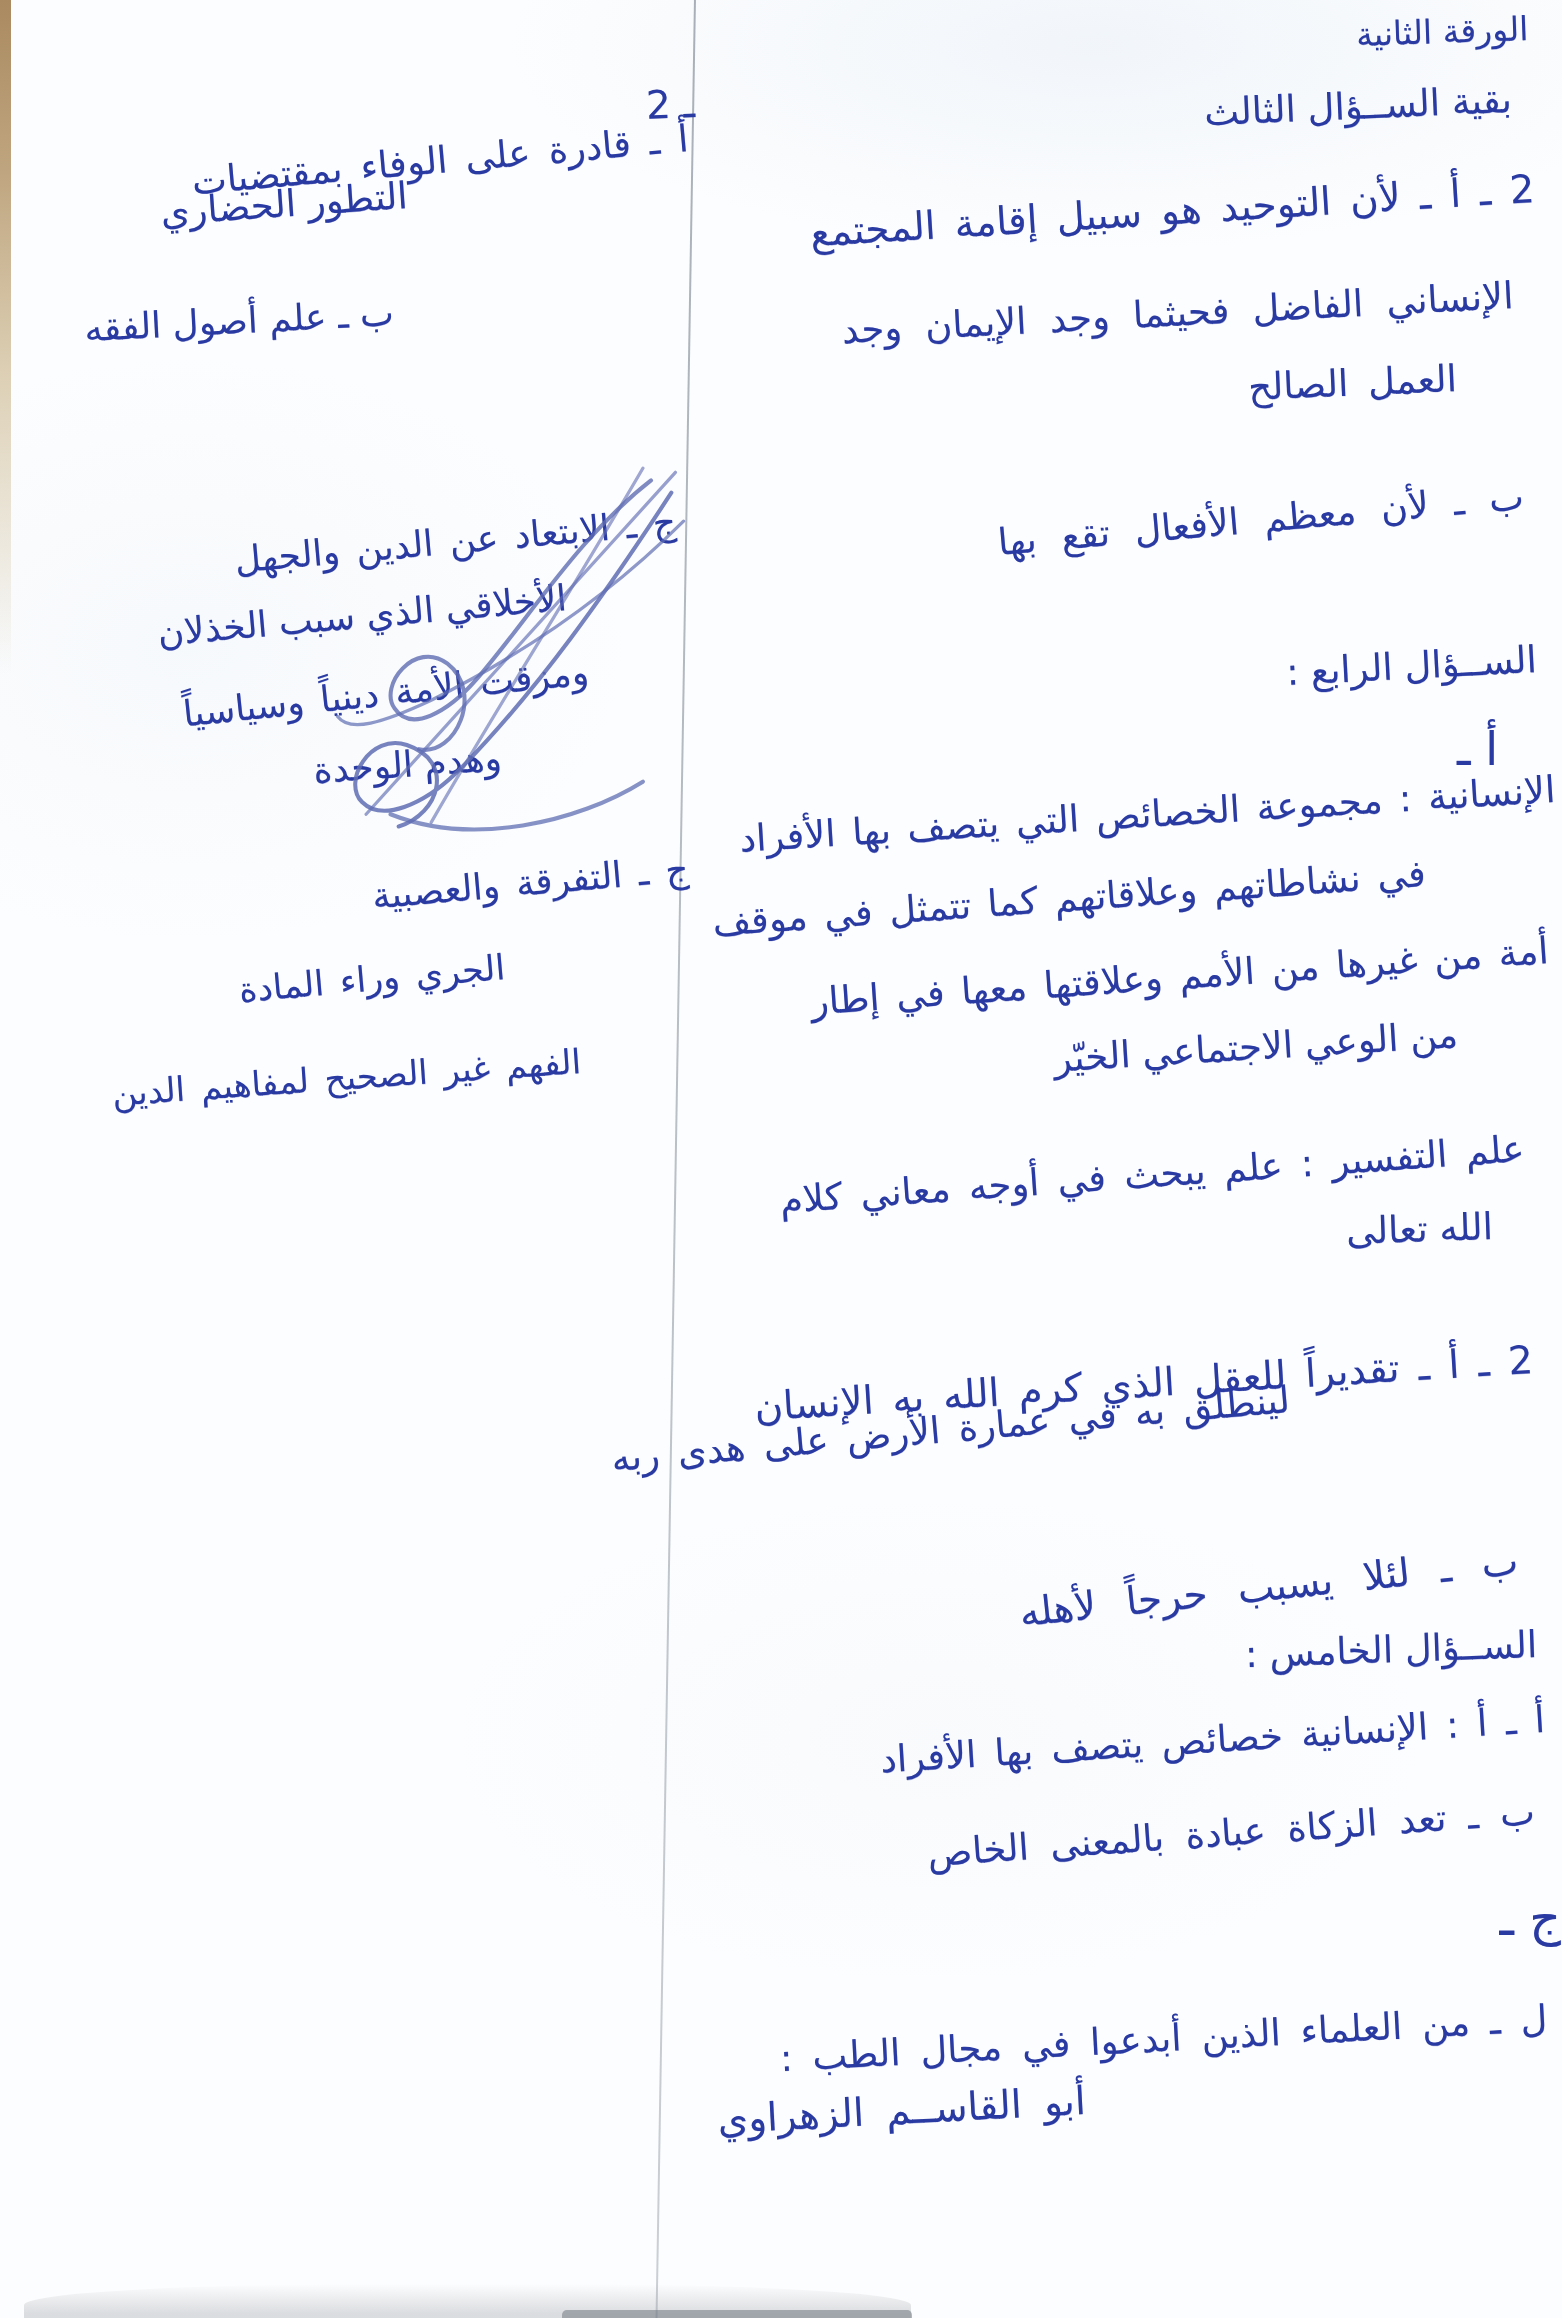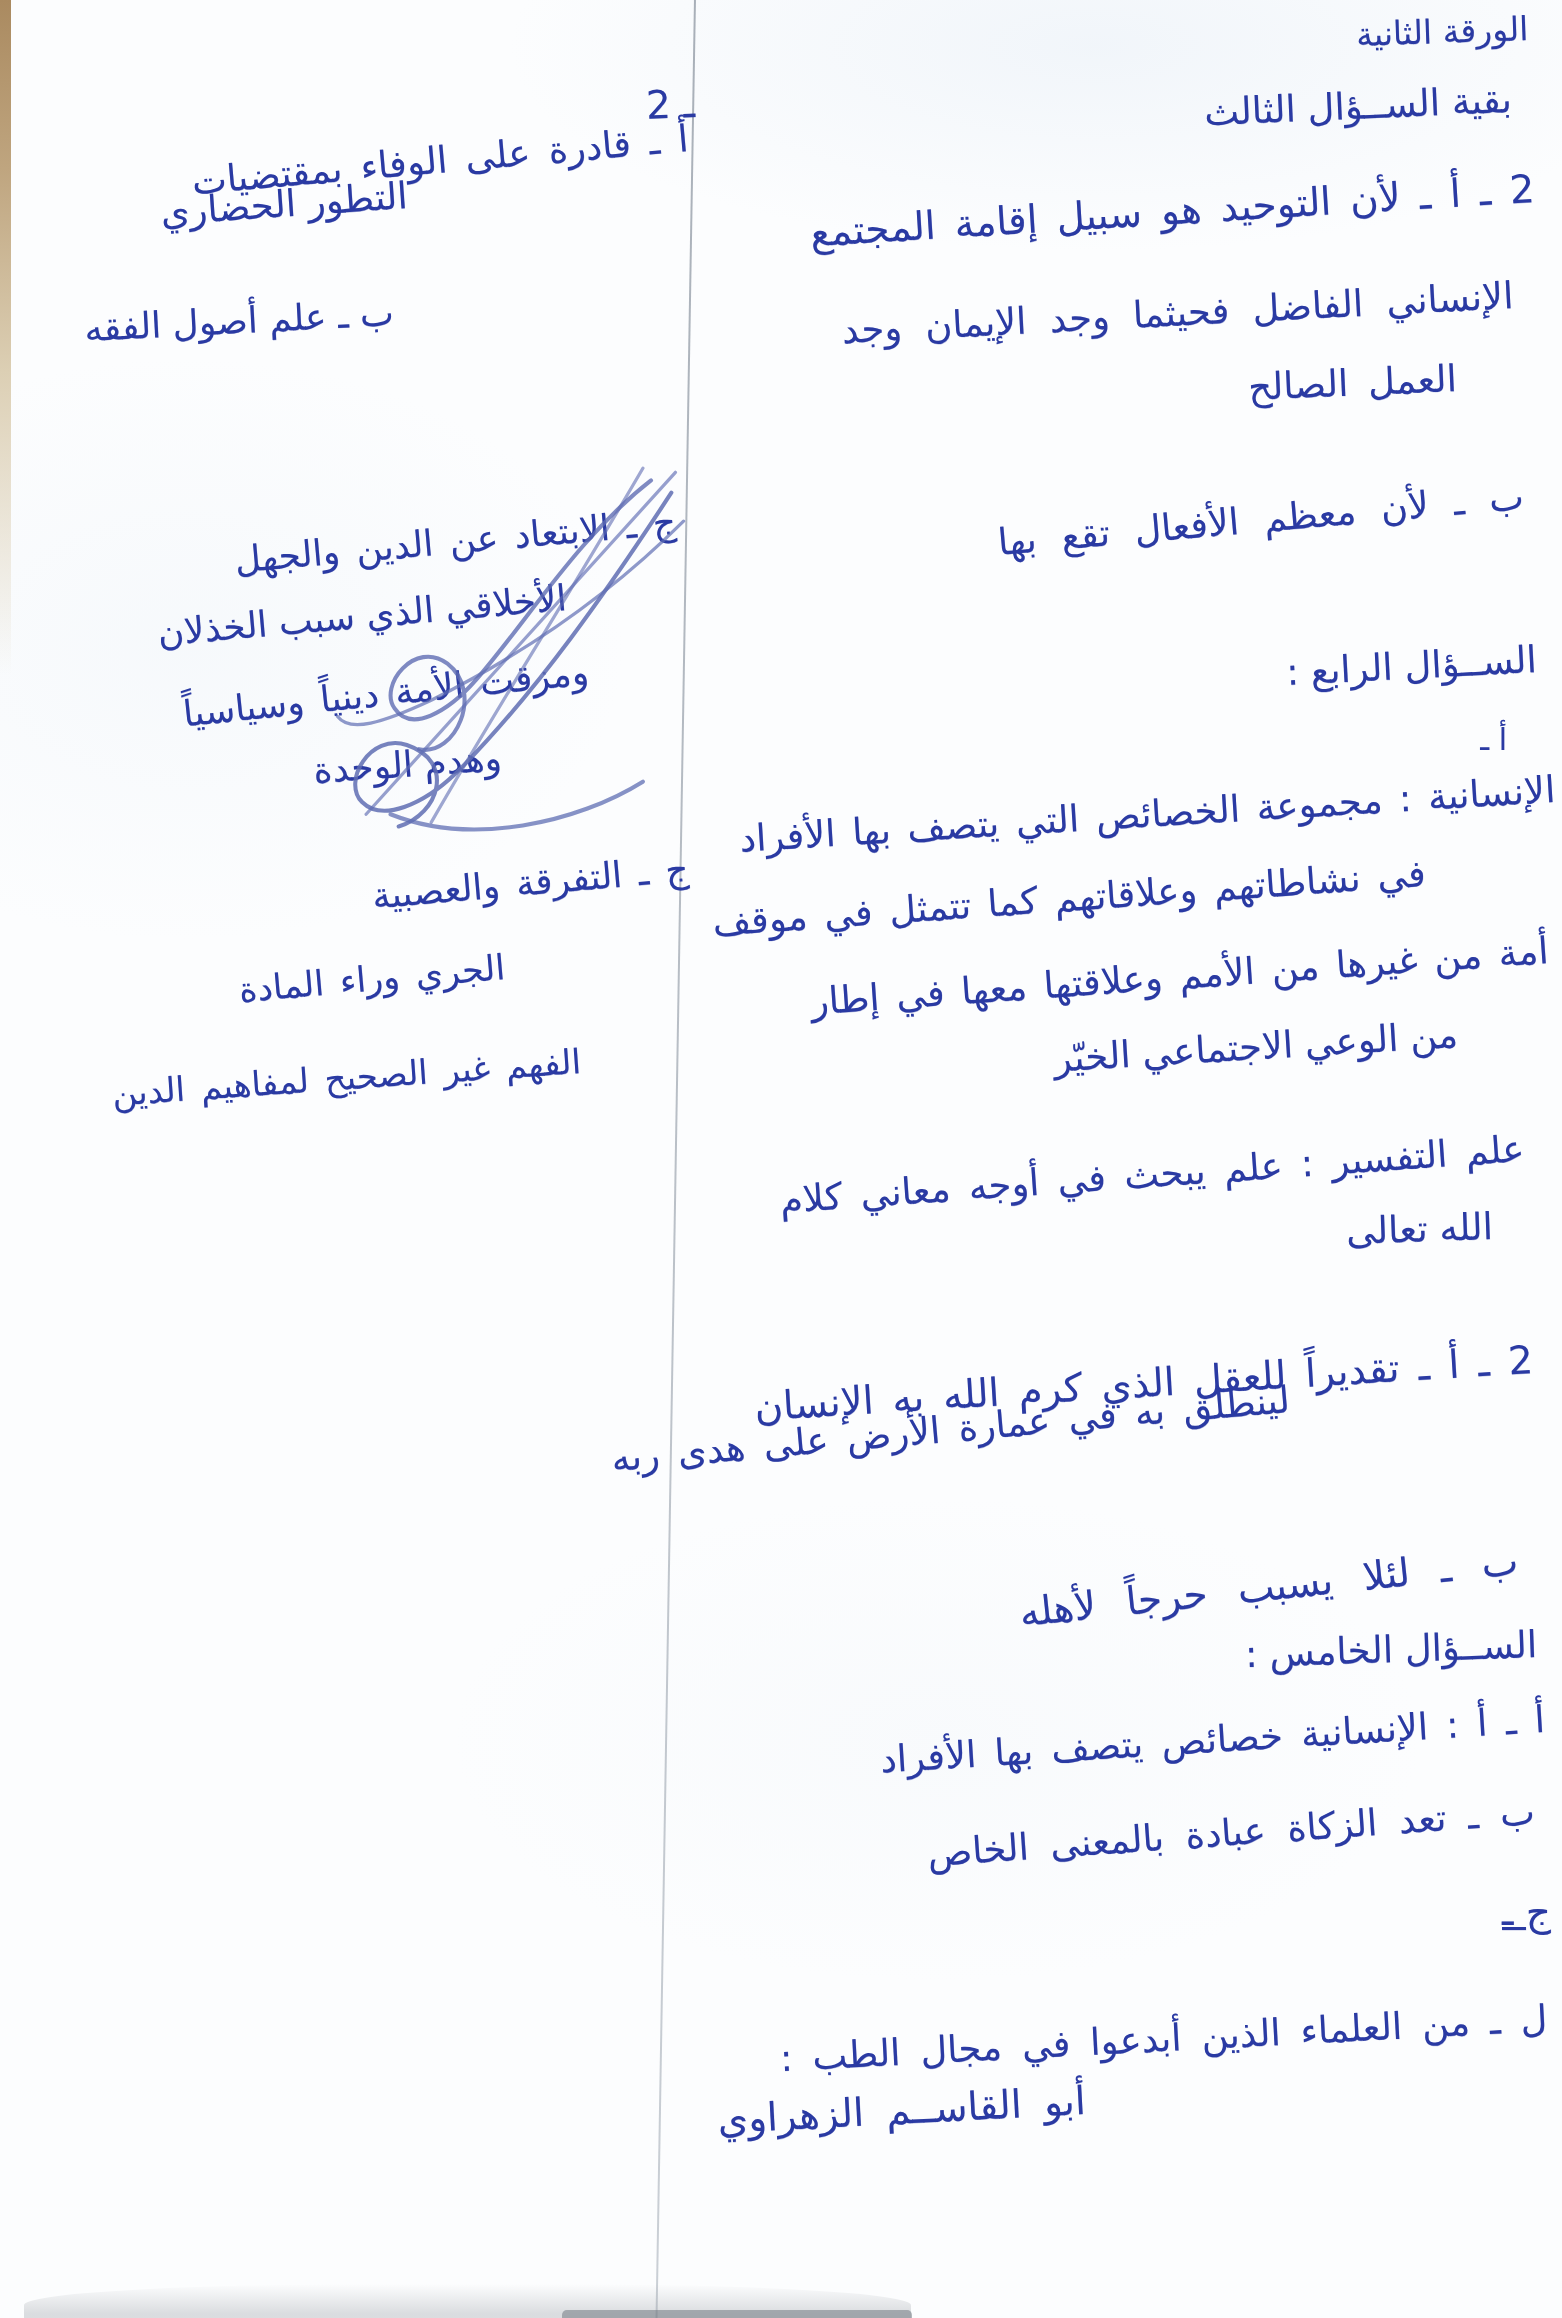--- a/index.html
+++ b/index.html
@@ -71,21 +71,21 @@
     <div class="hw" style="right:28.5px; top:165px; font-size:39px; word-spacing:6.5px; transform:rotate(-3.5deg);">2 ـ أ ـ لأن التوحيد هو سبيل إقامة المجتمع</div>
 
     <div class="hw" style="right:50px; top:273px; font-size:37px; word-spacing:11.4px; transform:rotate(-3deg);">الإنساني الفاضل فحيثما وجد الإيمان وجد</div>
 
     <div class="hw" style="right:106px; top:356px; font-size:37px; word-spacing:8.1px; transform:rotate(-2.5deg);">العمل الصالح</div>
 
     <div class="hw" style="right:39px; top:474px; font-size:37px; word-spacing:13px; transform:rotate(-5deg);">ب ـ لأن معظم الأفعال تقع بها</div>
 
     <div class="hw" style="right:26px; top:637px; font-size:37px; transform:rotate(-3deg);">الســؤال الرابع :</div>
 
-    <div class="hw" style="right:56px; top:721px; font-size:30px;">أ ـ</div>
+    <div class="hw" style="right:65px; top:721px; font-size:46px;">أ ـ</div>
 
     <div class="hw" style="right:8.1px; top:767px; font-size:37px; word-spacing:4.9px; transform:rotate(-3.5deg);">الإنسانية : مجموعة الخصائص التي يتصف بها الأفراد</div>
 
     <div class="hw" style="right:138px; top:851px; font-size:37px; word-spacing:4.9px; transform:rotate(-4deg);">في نشاطاتهم وعلاقاتهم كما تتمثل في موقف</div>
 
     <div class="hw" style="right:14.6px; top:928px; font-size:37px; word-spacing:4.9px; transform:rotate(-4deg);">أمة من غيرها من الأمم وعلاقتها معها في إطار</div>
 
     <div class="hw" style="right:105px; top:1012px; font-size:37px; transform:rotate(-3.5deg);">من الوعي الاجتماعي الخيّر</div>
 
     <div class="hw" style="right:39px; top:1126px; font-size:37px; word-spacing:6.5px; transform:rotate(-4deg);">علم التفسير : علم يبحث في أوجه معاني كلام</div>
@@ -97,21 +97,21 @@
     <div class="hw" style="right:273px; top:1377px; font-size:37px; word-spacing:6.5px; transform:rotate(-5deg);">لينطلق به في عمارة الأرض على هدى ربه</div>
 
     <div class="hw" style="right:45px; top:1537px; font-size:39px; word-spacing:18px; transform:rotate(-6deg);">ب ـ لئلا يسبب حرجاً لأهله</div>
 
     <div class="hw" style="right:26px; top:1622px; font-size:37px; transform:rotate(-2deg);">الســؤال الخامس :</div>
 
     <div class="hw" style="right:18px; top:1697px; font-size:37px; word-spacing:6.5px; transform:rotate(-3.5deg);">أ ـ أ : الإنسانية خصائص يتصف بها الأفراد</div>
 
     <div class="hw" style="right:28.5px; top:1789px; font-size:37px; word-spacing:9.8px; transform:rotate(-4deg);">ب ـ تعد الزكاة عبادة بالمعنى الخاص</div>
 
-    <div class="hw" style="right:12px; top:1888px; font-size:39px;text-decoration:underline;">ج ـ</div>
+    <div class="hw" style="right:2px; top:1888px; font-size:49px;">ج ـ</div>
 
     <div class="hw" style="right:16.3px; top:1996px; font-size:37px; word-spacing:8.1px; transform:rotate(-3deg);">ل ـ من العلماء الذين أبدعوا في مجال الطب :</div>
 
     <div class="hw" style="right:477px; top:2077px; font-size:39px; word-spacing:9.8px; transform:rotate(-3deg);">أبو القاســم الزهراوي</div>
   </div>
 
   <div>
     <div class="hw" style="right:868px; top:80px; font-size:39px; transform:rotate(-2deg);">ـ 2</div>
 
     <div class="hw" style="right:875px; top:116px; font-size:37px; word-spacing:6.5px; transform:rotate(-5deg);">أ ـ قادرة على الوفاء بمقتضيات</div>

